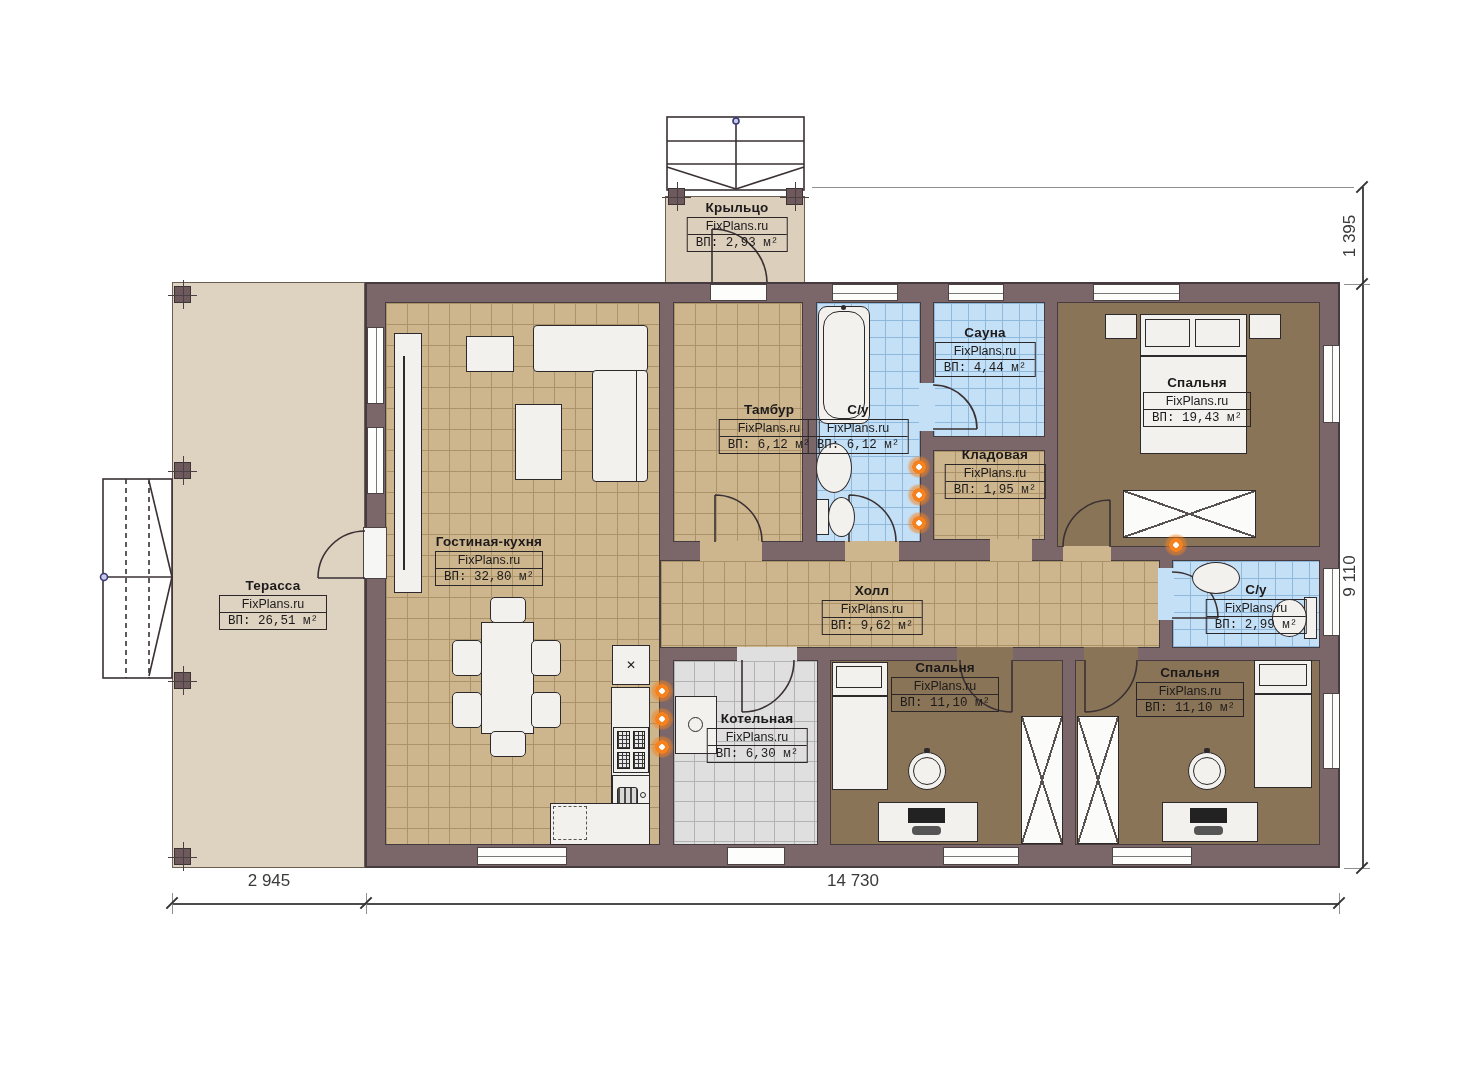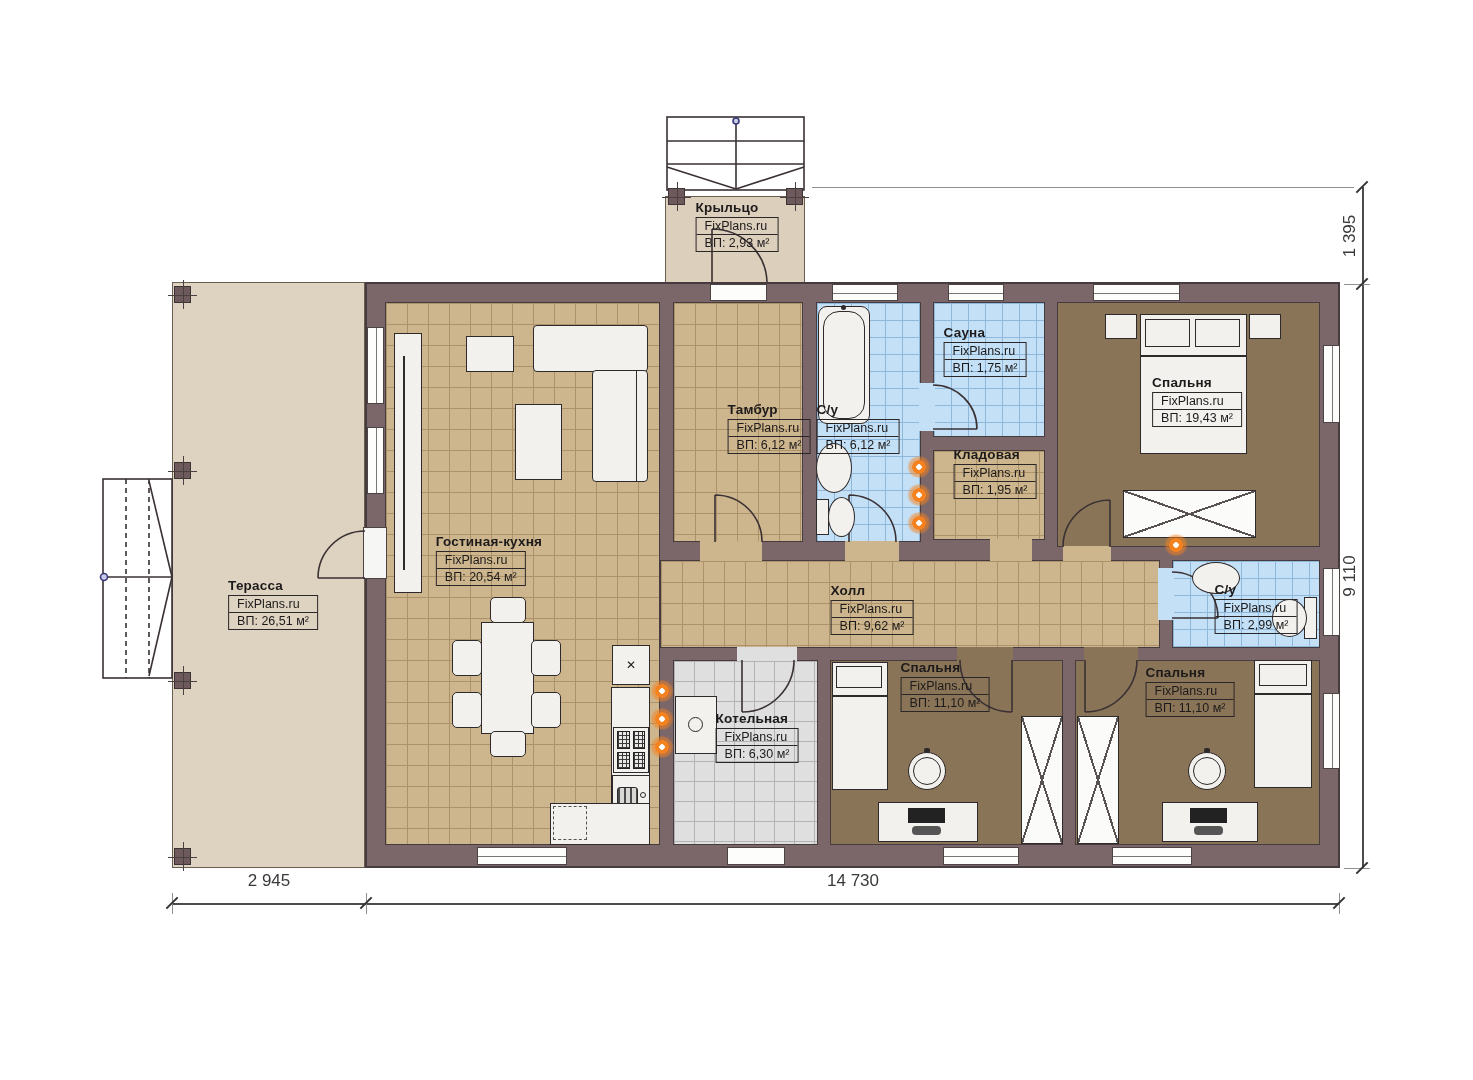--- a/index.html
+++ b/index.html
@@ -40,25 +40,25 @@
   .burner{border:1px solid #232020;background-color:#e8e8e6;background-image:
      repeating-linear-gradient(0deg,#3a3a3a 0 1px,transparent 1px 4px),
      repeating-linear-gradient(90deg,#3a3a3a 0 1px,transparent 1px 4px);}
   .stripes{background:repeating-linear-gradient(90deg,#4a4a4a 0 2px,#d8d8d4 2px 6px);border:1px solid #2e292b;}
   .rad{z-index:6;width:26px;height:22px;border-radius:50%;
        background:radial-gradient(circle,#ffffff 0 2.5px,#f5821e 3px 6.5px,rgba(245,130,30,.55) 7px 9px,rgba(245,130,30,0) 12px);}
   .post{z-index:6;width:17px;height:17px;background:#6e5a5d;border:1.5px solid #3c3335;}
   .post:before{content:'';position:absolute;left:-7px;right:-7px;top:50%;height:1px;background:#4a4043;}
   .post:after{content:'';position:absolute;top:-7px;bottom:-7px;left:50%;width:1px;background:#4a4043;}
   
-  .room-label{position:absolute;z-index:7;transform:translateX(-50%);white-space:nowrap;}
+  .room-label{position:absolute;z-index:7;text-align:center;transform:translateX(-50%);white-space:nowrap;}
   .room-name{font-size:13.5px;font-weight:bold;letter-spacing:.2px;}
   .label-box{display:inline-block;border:1.5px solid #2b2628;margin-top:2px;}
   .label-box .wm{font-size:12.5px;padding:1px 8px;border-bottom:1.5px solid #2b2628;}
-  .label-box .ar{font-size:12.5px;padding:1px 8px;}
+  .label-box .ar{font-size:12.5px;padding:1px 8px;font-family:Liberation Mono, monospace;}
   
   .dim{z-index:7;}
   .dimline{background:#4c4c4c;}
   .guide{background:#8f8f8f;}
   .slash{width:16px;height:2px;background:#333;transform:rotate(-45deg);transform-origin:center;}
   .dimtext{font-size:17px;color:#3a3a3a;transform:translate(-50%,-50%);white-space:nowrap;}
   .dimtext.vert{transform:translate(-50%,-50%) rotate(-90deg);}
   svg{position:absolute;left:0;top:0;z-index:4;pointer-events:none;}
   .innerline{position:absolute;background:#2e292b;}
 </style>
@@ -257,42 +257,42 @@
     <div class="room-name">Терасса</div>
     <div class="label-box">
       <div class="wm">FixPlans.ru</div>
       <div class="ar">ВП: 26,51 м²</div>
     </div>
   </div>
   <div class="room-label" style="left:489px;top:534px;">
     <div class="room-name">Гостиная-кухня</div>
     <div class="label-box">
       <div class="wm">FixPlans.ru</div>
-      <div class="ar">ВП: 20,54 м²</div>
+      <div class="ar">ВП: 32,80 м²</div>
     </div>
   </div>
   <div class="room-label" style="left:769px;top:402px;">
     <div class="room-name">Тамбур</div>
     <div class="label-box">
       <div class="wm">FixPlans.ru</div>
       <div class="ar">ВП: 6,12 м²</div>
     </div>
   </div>
   <div class="room-label" style="left:858px;top:402px;">
     <div class="room-name">С/у</div>
     <div class="label-box">
       <div class="wm">FixPlans.ru</div>
       <div class="ar">ВП: 6,12 м²</div>
     </div>
   </div>
   <div class="room-label" style="left:985px;top:325px;">
     <div class="room-name">Сауна</div>
     <div class="label-box">
       <div class="wm">FixPlans.ru</div>
-      <div class="ar">ВП: 1,75 м²</div>
+      <div class="ar">ВП: 4,44 м²</div>
     </div>
   </div>
   <div class="room-label" style="left:995px;top:447px;">
     <div class="room-name">Кладовая</div>
     <div class="label-box">
       <div class="wm">FixPlans.ru</div>
       <div class="ar">ВП: 1,95 м²</div>
     </div>
   </div>
   <div class="room-label" style="left:1197px;top:375px;">

